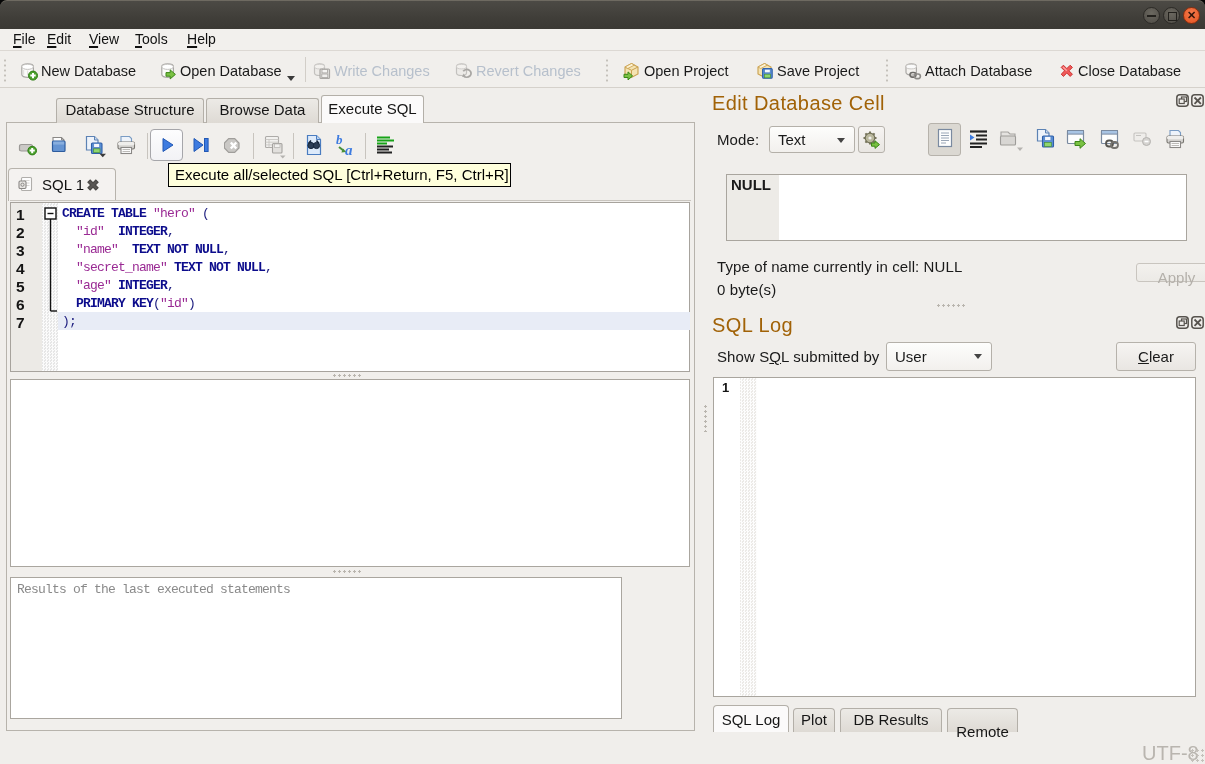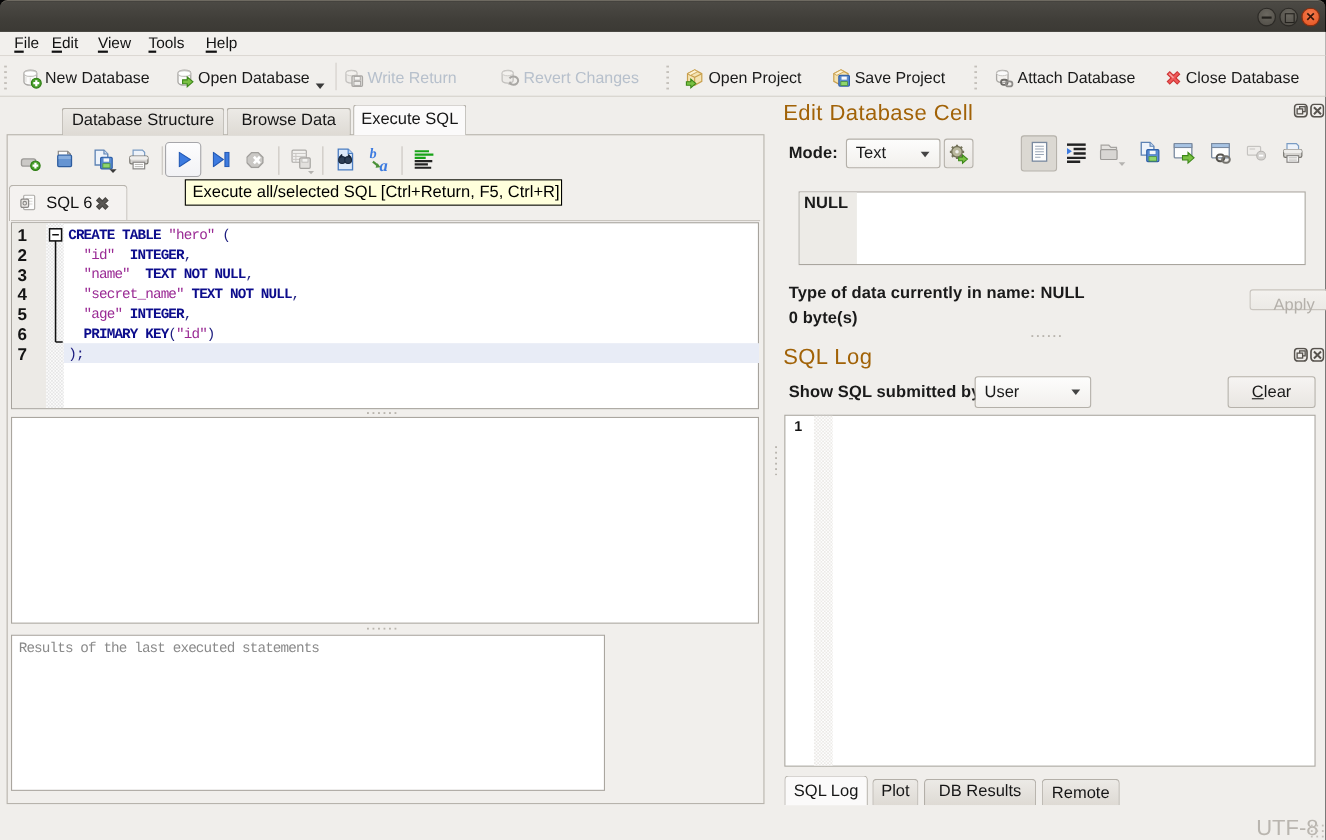--- a/index.html
+++ b/index.html
@@ -48,27 +48,27 @@
   background-image:conic-gradient(#fbfbfb 90deg,#e6e6e6 90deg 180deg,#fbfbfb 180deg 270deg,#e6e6e6 270deg); background-size:3px 3px; }
 .lnum { position:absolute; left:5px; width:24px; font-weight:bold; font-size:15.5px; color:#141414; }
 .codeline { position:absolute; left:51px; font-family:"Liberation Mono", monospace; font-size:13px; letter-spacing:-0.8px; white-space:pre; color:#1b1b7e; }
 .kw { color:#0c0c8c; font-weight:bold; }
 .str { color:#9a2a94; }
 #curline { position:absolute; left:47px; top:109px; width:632px; height:18px; background:#e8ecf6; }
 
 .splitdots { position:absolute; width:30px; height:5px; z-index:2;
   background-image:radial-gradient(circle,#b9b5ae 1px,transparent 1.2px); background-size:5px 5px; }
 #midpane { position:absolute; left:10px; top:379px; width:680px; height:188px; border:1px solid #aaa69f; background:#fff; z-index:2; }
-#respane { position:absolute; left:10px; top:577px; width:540px; height:142px; border:1px solid #aaa69f; background:#fff; z-index:2;text-align:center; }
+#respane { position:absolute; left:10px; top:577px; width:612px; height:142px; border:1px solid #aaa69f; background:#fff; z-index:2;text-align:center; }
 #respane span { position:absolute; left:6px; top:4px; font-family:"Liberation Mono", monospace; font-size:13px; letter-spacing:-0.8px; color:#8a8a8a; }
 
 #tooltip { position:absolute; left:168px; top:163px; width:343px; height:24px; background:#ffffdc; border:1px solid #000;
   font-size:15px; color:#000; padding:2px 0 0 6px; white-space:nowrap; z-index:9; }
 
-.docktitle { position:absolute; font-size:15px; color:#1a1a1a; z-index:2; letter-spacing:0.1px;font-weight:bold; }
+.docktitle { position:absolute; font-size:15px; color:#1a1a1a; z-index:2; letter-spacing:0.1px; }
 .paneltitle { position:absolute; font-size:20px; color:#a16207; z-index:2; letter-spacing:0.4px; }
 .combo { position:absolute; border:1px solid #b4b0a9; border-radius:3px; background:linear-gradient(#fdfdfc,#f2f0ed); font-size:15px; z-index:2;}
 .combo span { position:absolute; left:8px; top:4px; }
 .combo::after { content:""; position:absolute; right:9px; top:11px; border-left:4px solid transparent; border-right:4px solid transparent; border-top:5px solid #444; }
 .button { position:absolute; border:1px solid #b6b2ab; border-radius:3px; background:linear-gradient(#f6f4f2,#e9e6e2); font-size:15px; text-align:center; z-index:2;}
 #nullbox { position:absolute; left:726px; top:174px; width:461px; height:67px; border:1px solid #a9a59e; background:#fff; z-index:2;}
 #nullbox .gray { position:absolute; left:0; top:0; width:52px; height:65px; background:#edebe7; }
 #nullbox .null { position:absolute; left:4px; top:1px; font-weight:bold; font-size:15px; color:#1a1a1a; }
 #applybtn { left:1115px; top:263px; width:81px; height:19px; color:#b4b0aa; background:linear-gradient(#f3f1ee,#eceae6); border-color:#c9c5bf;margin-left:21px; }
 #applybtn span { position:relative; top:5px; }
@@ -124,21 +124,21 @@
 </div>
 <div class="tsep" style="left:305px;"></div>
 <div class="tbtn dis" style="left:312px;">
   <svg width="20" height="20" viewBox="0 0 20 20">
     <path d="M2.5 4.4 C2.5 2.9 4.8 1.9 7.5 1.9 C10.2 1.9 12.5 2.9 12.5 4.4 V11 C12.5 12.5 10.2 13.5 7.5 13.5 C4.8 13.5 2.5 12.5 2.5 11 Z" fill="#edebe8" stroke="#c3c1be" stroke-width="1.2"></path>
     <ellipse cx="7.5" cy="4.6" rx="5" ry="2.3" fill="#f3f1ee" stroke="#cccac7" stroke-width="0.9"></ellipse>
     <rect x="8" y="7" width="9.5" height="9.5" rx="1" fill="#e3e1de" stroke="#a9a7a4" stroke-width="1.2"></rect>
     <rect x="10" y="7.5" width="5.5" height="3.4" fill="#f5f4f2" stroke="#a5a3a0" stroke-width="0.8"></rect>
     <rect x="9.8" y="12" width="6" height="3.6" fill="#f0efed" stroke="#a5a3a0" stroke-width="0.8"></rect>
   </svg>
-  <span class="lbl" style="left:22px;">Write Return</span>
+  <span class="lbl" style="left:22px;">Write Changes</span>
 </div>
 <div class="tbtn dis" style="left:454px;">
   <svg width="20" height="20" viewBox="0 0 20 20">
     <path d="M2.5 4.4 C2.5 2.9 4.8 1.9 7.5 1.9 C10.2 1.9 12.5 2.9 12.5 4.4 V11 C12.5 12.5 10.2 13.5 7.5 13.5 C4.8 13.5 2.5 12.5 2.5 11 Z" fill="#edebe8" stroke="#c3c1be" stroke-width="1.2"></path>
     <ellipse cx="7.5" cy="4.6" rx="5" ry="2.3" fill="#f3f1ee" stroke="#cccac7" stroke-width="0.9"></ellipse>
     <path d="M9.2 9.2 a4.3 3.8 0 1 1 0.3 4.6" fill="none" stroke="#a9a7a4" stroke-width="1.8"></path>
     <path d="M8 14.9 l3.6 -0.3 -1.9 -3 z" fill="#a9a7a4"></path>
   </svg>
   <span class="lbl" style="left:22px;">Revert Changes</span>
 </div>
@@ -252,21 +252,21 @@
   <path d="M1 10.5 h16 M1 13.5 h12 M1 16.5 h15" stroke="#222" stroke-width="2"></path>
 </svg>
 
 <div id="sql1tab">
   <svg style="position:absolute; left:8px; top:7px;" width="18" height="18" viewBox="0 0 18 18">
     <rect x="4.5" y="1.5" width="10" height="13" rx="1" fill="#fdfdfd" stroke="#b0aeab" stroke-width="1.1"></rect>
     <path d="M6.5 4.5 h6 M6.5 7 h6 M6.5 9.5 h6" stroke="#d8d6d3" stroke-width="1"></path>
     <rect x="2" y="5" width="7" height="7.5" rx="1.2" fill="#e8e6e3" stroke="#8a8886" stroke-width="1.1"></rect>
     <circle cx="5.5" cy="8.7" r="1.6" fill="none" stroke="#8a8886" stroke-width="1"></circle>
   </svg>
-  <span class="txt">SQL 6</span>
+  <span class="txt">SQL 1</span>
   <svg style="position:absolute; left:76px; top:8px;" width="16" height="16" viewBox="0 0 16 16">
     <path d="M3 5.2 L5.2 3 L8 5.8 L10.8 3 L13 5.2 L10.2 8 L13 10.8 L10.8 13 L8 10.2 L5.2 13 L3 10.8 L5.8 8 Z" fill="#5a5855" stroke="#4a4845" stroke-width="1.2"></path>
   </svg>
 </div>
 <div style="position:absolute; left:10px; top:200px; width:681px; height:1px; background:#c9c5bf; z-index:2;"></div>
 
 <div id="editor">
   <div id="gutter"></div>
   <div id="foldmargin"></div>
   <div id="curline"></div>
@@ -363,21 +363,21 @@
   <path d="M6 8 V2.5 h8.5 l2 2 V8" fill="#eef3fa" stroke="#7a9cc4" stroke-width="1.1"></path>
   <rect x="3" y="8" width="16.5" height="7" rx="1.5" fill="#d5d3d0" stroke="#77756f" stroke-width="1.1"></rect>
   <rect x="3" y="8" width="16.5" height="3.2" rx="1.5" fill="#efeeec"></rect>
   <rect x="6" y="13.5" width="10.5" height="6" fill="#fdfdfd" stroke="#8a8886" stroke-width="1.1"></rect>
   <path d="M7.5 15.5 h7.5 M7.5 17.5 h7.5" stroke="#b5b3b0" stroke-width="0.9"></path>
 </svg>
 <div id="nullbox">
     <div class="gray"></div>
     <div class="null">NULL</div>
   </div>
-<div class="docktitle" style="left:717px; top:258px;">Type of data currently in name: NULL</div>
+<div class="docktitle" style="left:717px; top:258px;">Type of name currently in cell: NULL</div>
 <div class="docktitle" style="left:717px; top:281px;">0 byte(s)</div>
 <div class="button" id="applybtn"><span>Apply</span></div>
 <div class="splitdots" style="left:936px; top:303px;"></div>
 <div class="paneltitle" style="left:712px; top:314px;">SQL Log</div>
 <svg class="dockbtns" style="left:1176px; top:316px;" width="28" height="13" viewBox="0 0 28 13">
   <rect x="0.8" y="0.8" width="11.4" height="11.4" rx="3" fill="none" stroke="#57534e" stroke-width="1.5"></rect>
   <rect x="5.5" y="3" width="5" height="4.5" fill="none" stroke="#57534e" stroke-width="1.2"></rect>
   <rect x="3.2" y="5" width="5" height="4.5" fill="#f0eeeb" stroke="#57534e" stroke-width="1.2"></rect>
   <rect x="15.8" y="0.8" width="11.4" height="11.4" rx="3" fill="none" stroke="#57534e" stroke-width="1.5"></rect>
   <path d="M18.5 3.5 L24.9 9.9 M24.9 3.5 L18.5 9.9" stroke="#57534e" stroke-width="1.8"></path>
@@ -388,15 +388,15 @@
   </div>
 <div class="button" style="left:1116px; top:342px; width:80px; height:29px;"><span style="position:relative; top:5px;"><u>C</u>lear</span></div>
 <div id="logbox">
     <div class="fold"></div>
     <div class="n1">1</div>
   </div>
 <div class="splitdots" style="left:703px; top:404px; width:5px; height:28px; background-size:5px 5px;"></div>
 <div class="btab active" style="left:713px; top:705px; width:76px; height:27px; padding-top:5px;">SQL Log</div>
 <div class="btab" style="left:793px; top:708px; width:42px; height:24px; padding-top:2px;">Plot</div>
 <div class="btab" style="left:840px; top:708px; width:102px; height:24px; padding-top:2px;">DB Results</div>
-<div class="btab" style="left:947px; top:708px; width:71px; height:24px; padding-top:3px;">Remote</div>
+<div class="btab" style="left:947px; top:708px; width:71px; height:24px; padding-top:14px;">Remote</div>
 <div id="utf8">UTF-8</div>
 <div id="grip"></div>
 
 </body></html>

